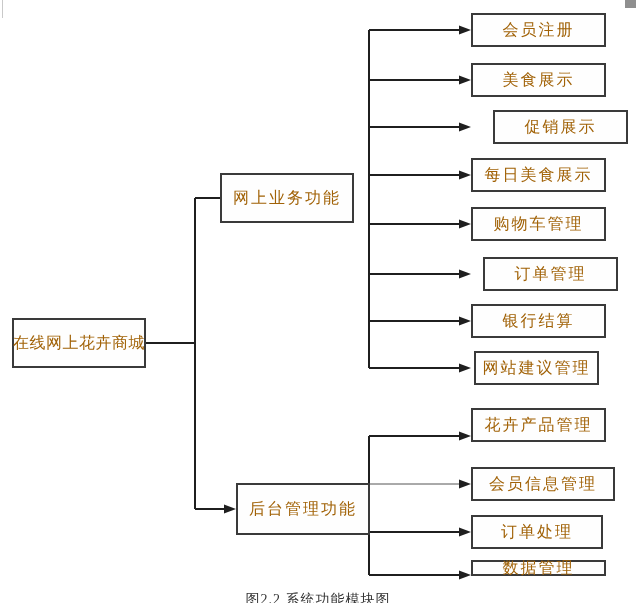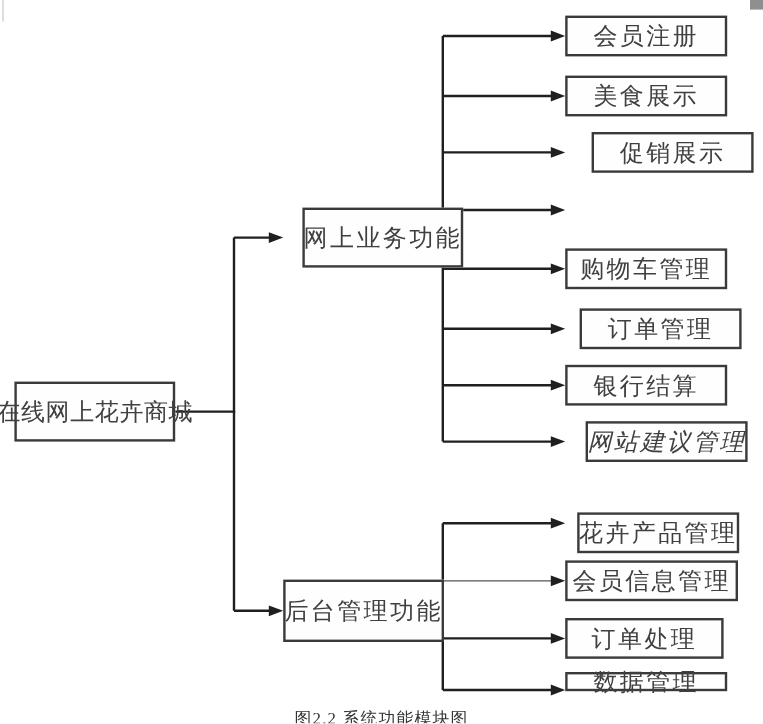--- a/index.html
+++ b/index.html
@@ -23,22 +23,22 @@
     height: 603px;
   }
   .node {
     position: absolute;
     box-sizing: border-box;
     border: 2px solid #3a3a3a;
     background: #fefefe;
     display: flex;
     align-items: center;
     justify-content: center;
-    font-size: 20px;
-    color: #404040;
+    font-size: 16px;
+    color: #a16207;
     letter-spacing: 2px;
     white-space: nowrap;
   }
   .node.root {
     letter-spacing: 0.5px;
   }
   .caption {
     position: absolute;
     left: 0;
     top: 593px;
@@ -116,32 +116,33 @@
 
       <polygon points="459,431.5 459,440.5 471,436"></polygon>
       <polygon points="459,479.5 459,488.5 471,484"></polygon>
       <polygon points="459,527.5 459,536.5 471,532"></polygon>
       <polygon points="459,570.5 459,579.5 471,575"></polygon>
     </g>
   </svg>
 
   <div class="node root" style="left:12px; top:318px; width:134px; height:50px;">在线网上花卉商城</div>
 
-  <div class="node" style="left:252px; top:173px; width:134px; height:50px;">网上业务功能</div>
+  <div class="node" style="left:220px; top:173px; width:134px; height:50px;">网上业务功能</div>
   <div class="node" style="left:236px; top:483px; width:134px; height:52px;text-align:center;">后台管理功能</div>
 
   <div class="node" style="left:471px; top:13px;  width:135px; height:34px;">会员注册</div>
   <div class="node" style="left:471px; top:63px;  width:135px; height:34px;">美食展示</div>
   <div class="node" style="left:493px; top:110px; width:135px; height:34px;">促销展示</div>
+  <div class="node" style="left:471px; top:158px; width:135px; height:34px;">每日美食展示</div>
   <div class="node" style="left:471px; top:207px; width:135px; height:34px;font-family:Liberation Mono, monospace;">购物车管理</div>
   <div class="node" style="left:471px; top:257px; width:135px; height:34px;margin-left:12px;">订单管理</div>
   <div class="node" style="left:471px; top:304px; width:135px; height:34px;">银行结算</div>
-  <div class="node" style="left:488px; top:351px; width:135px; height:34px;font-style:italic;">网站建议管理</div>
+  <div class="node" style="left:474px; top:351px; width:125px; height:34px;">网站建议管理</div>
 
-  <div class="node" style="left:471px; top:427px; width:135px; height:34px;margin-left:10px;">花卉产品管理</div>
+  <div class="node" style="left:471px; top:408px; width:135px; height:34px;">花卉产品管理</div>
   <div class="node" style="left:471px; top:467px; width:144px; height:34px;">会员信息管理</div>
   <div class="node" style="left:471px; top:515px; width:132px; height:34px;">订单处理</div>
   <div class="node" style="left:471px; top:560px; width:135px; height:16px;">数据管理</div>
 
   <div class="caption">图2.2 系统功能模块图</div>
 
   <div class="corner-artifact"></div>
   <div class="edge-artifact"></div>
 </div>
 

